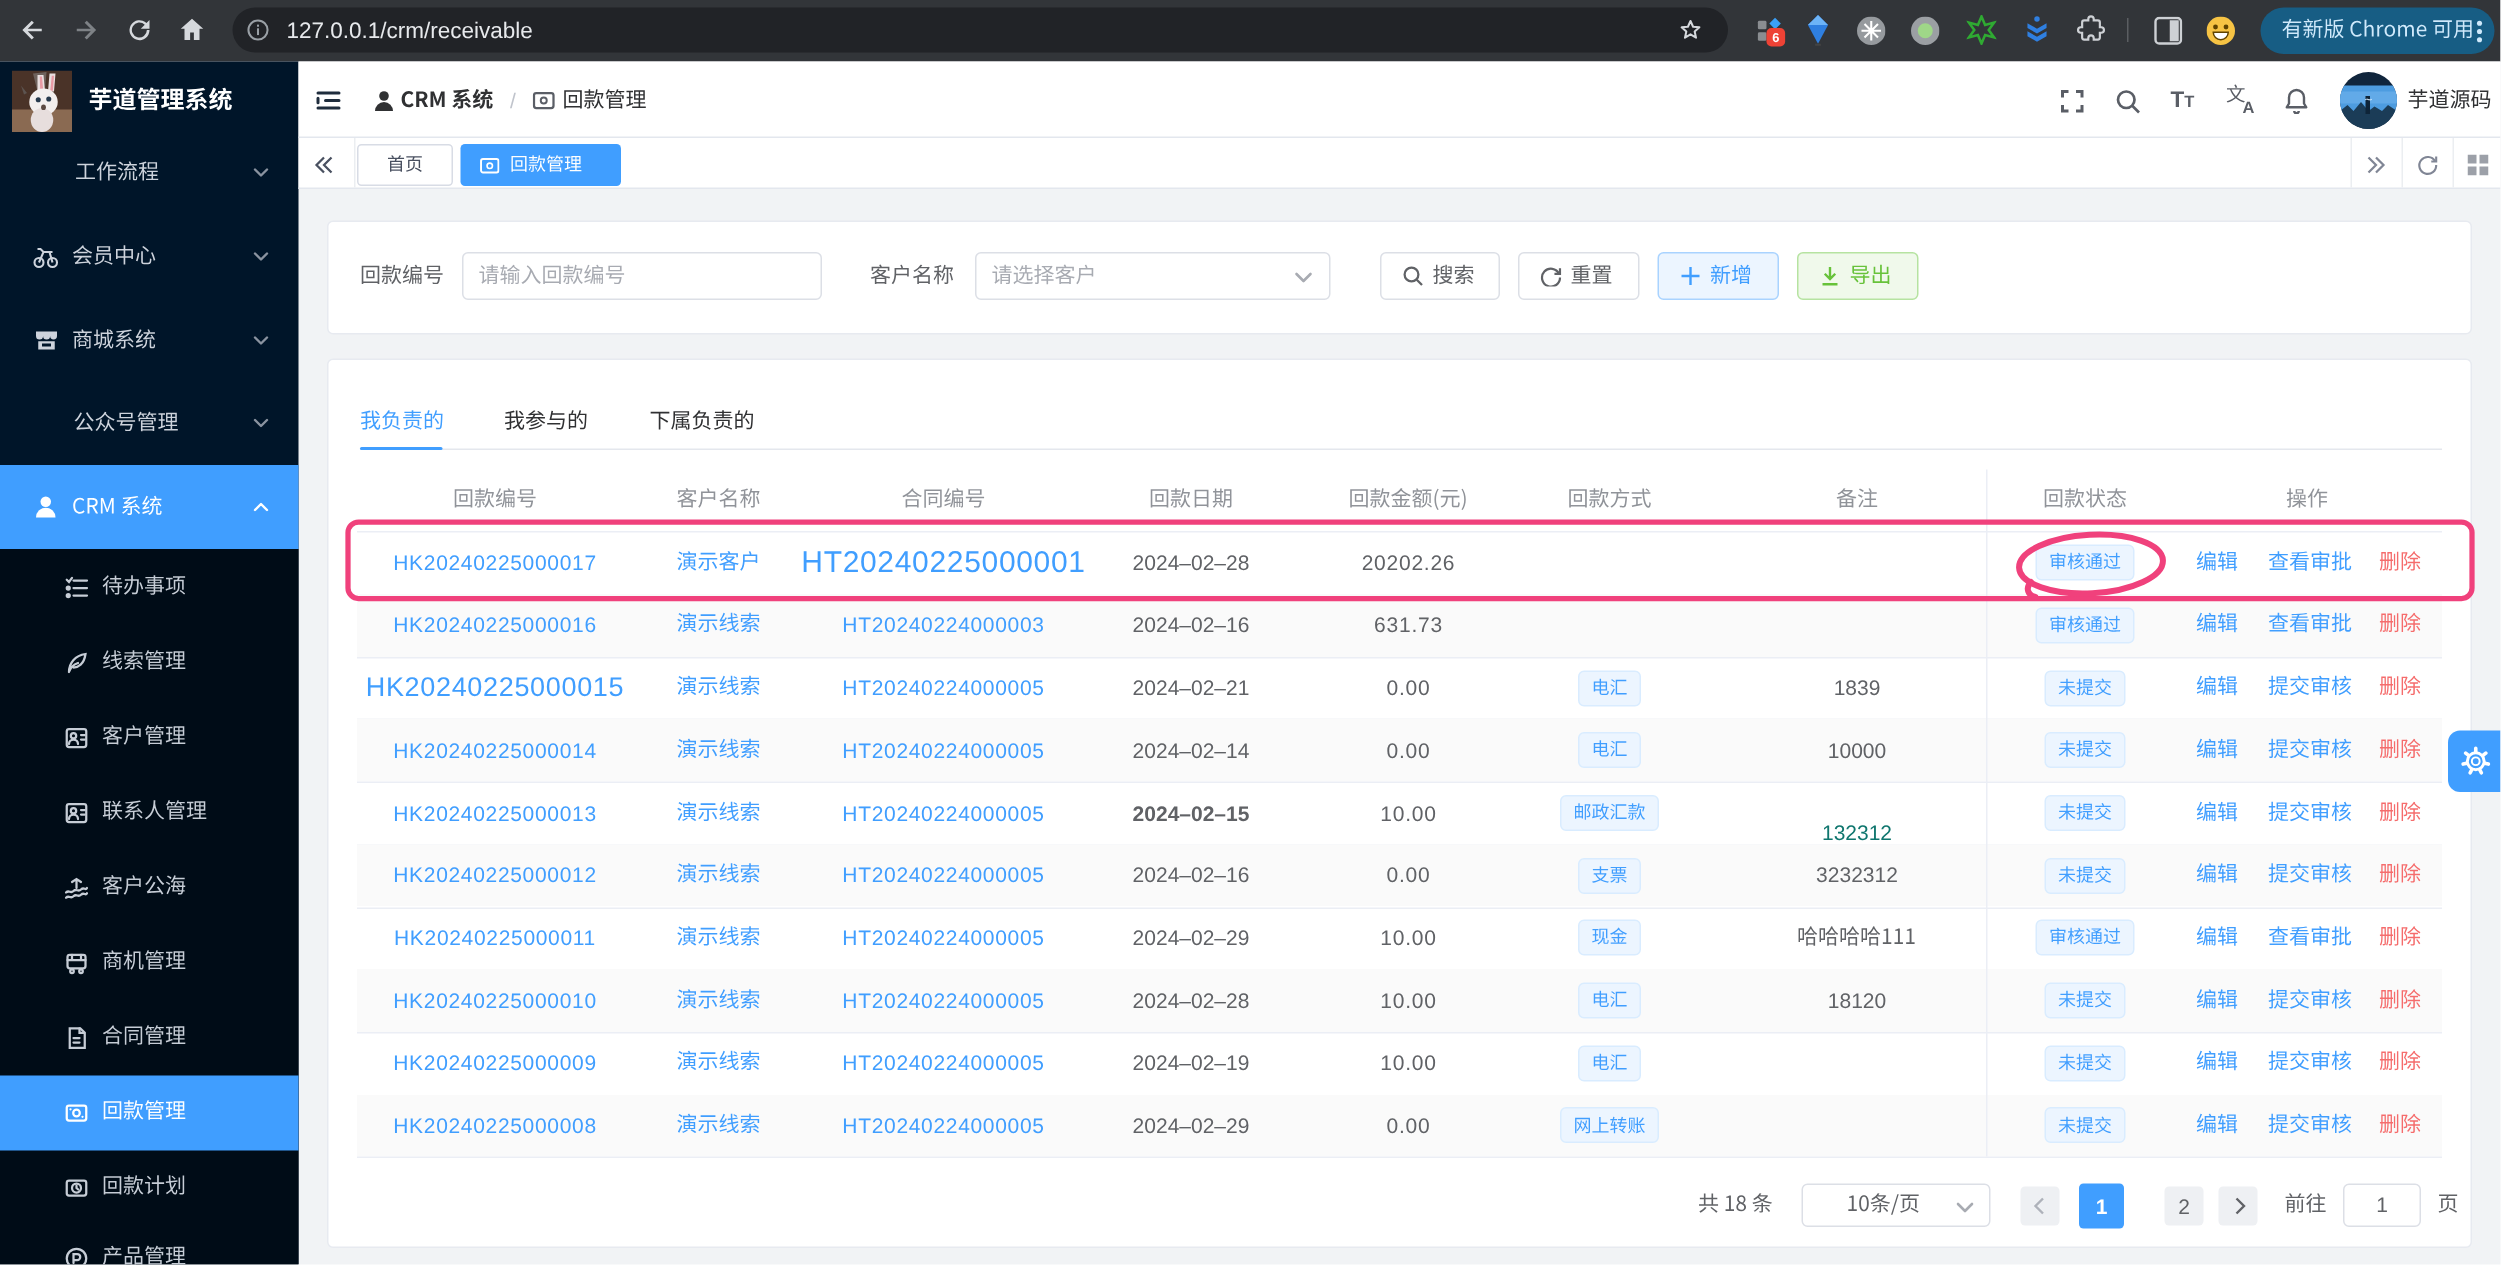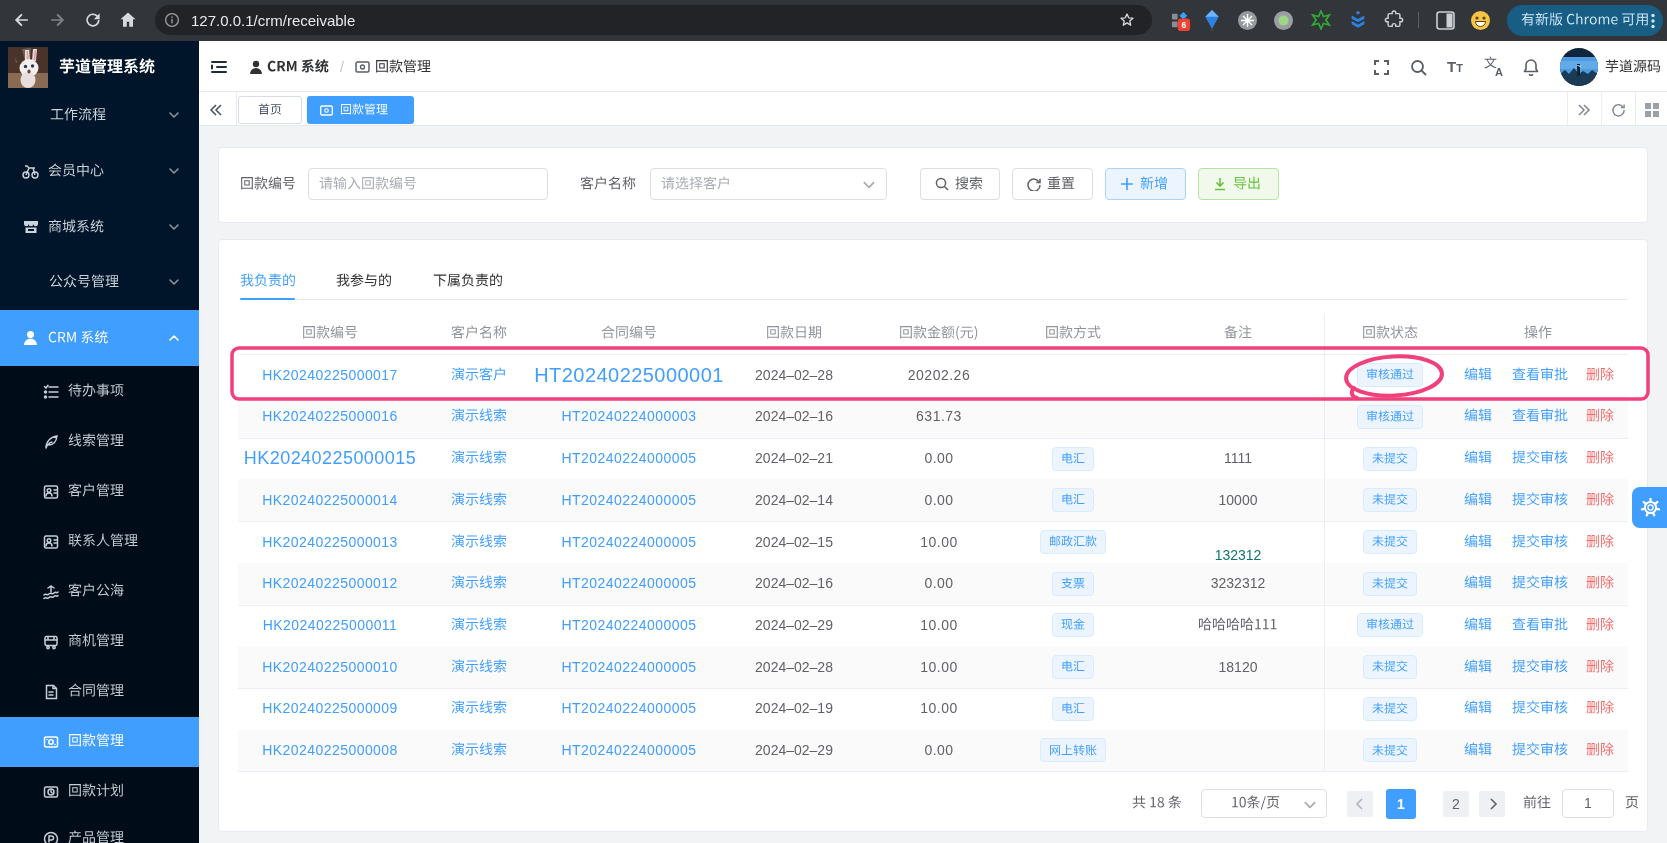--- a/index.html
+++ b/index.html
@@ -841,21 +841,21 @@
 <div style="position:absolute;left:739.0px;top:448.1px;width:400px;text-align:center;font-size:14px;color:#606266;font-weight:normal;line-height:21px;letter-spacing:0.5px;">0.00</div>
 <div style="position:absolute;left:1052px;top:446.55px;width:42px;height:24px;background:#ecf5ff;border:1px solid #d9ecff;border-radius:4px;box-sizing:border-box;"></div>
 <div style="position:absolute;left:1061.0px;top:451.6px;">
     <svg width="24" height="15" viewBox="0 0 24 15">
       <g fill="#409eff" transform="translate(0,10.6) scale(0.012000,-0.012000)">
         <use href="#a74"></use>
         <use href="#a75" x="1000"></use>
       </g>
     </svg>
   </div>
-<div style="position:absolute;left:1038.0px;top:448.1px;width:400px;text-align:center;font-size:14px;color:#606266;font-weight:normal;line-height:21px;">1111</div>
+<div style="position:absolute;left:1038.0px;top:448.1px;width:400px;text-align:center;font-size:14px;color:#606266;font-weight:normal;line-height:21px;">1839</div>
 <div style="position:absolute;left:1363px;top:446.55px;width:54px;height:24px;background:#ecf5ff;border:1px solid #d9ecff;border-radius:4px;box-sizing:border-box;"></div>
 <div style="position:absolute;left:1372.0px;top:451.6px;">
     <svg width="36" height="15" viewBox="0 0 36 15">
       <g fill="#409eff" transform="translate(0,10.6) scale(0.012000,-0.012000)">
         <use href="#a76"></use>
         <use href="#a77" x="1000"></use>
         <use href="#a78" x="2000"></use>
       </g>
     </svg>
   </div>
@@ -953,21 +953,21 @@
     <svg width="56" height="17" viewBox="0 0 56 17">
       <g fill="#409eff" transform="translate(0,12.3) scale(0.014000,-0.014000)">
         <use href="#a68"></use>
         <use href="#a69" x="1000"></use>
         <use href="#a29" x="2000"></use>
         <use href="#a2a" x="3000"></use>
       </g>
     </svg>
   </div>
 <div style="position:absolute;left:429.0px;top:531.5px;width:400px;text-align:center;font-size:14px;color:#409eff;font-weight:normal;line-height:21px;letter-spacing:0.45px;">HT20240224000005</div>
-<div style="position:absolute;left:594.0px;top:531.5px;width:400px;text-align:center;font-size:14px;color:#606266;font-weight:normal;line-height:21px;">2024–02–15</div>
+<div style="position:absolute;left:594.0px;top:531.5px;width:400px;text-align:center;font-size:14px;color:#606266;font-weight:bold;line-height:21px;">2024–02–15</div>
 <div style="position:absolute;left:739.0px;top:531.5px;width:400px;text-align:center;font-size:14px;color:#606266;font-weight:normal;line-height:21px;letter-spacing:0.5px;">10.00</div>
 <div style="position:absolute;left:1040px;top:529.95px;width:66px;height:24px;background:#ecf5ff;border:1px solid #d9ecff;border-radius:4px;box-sizing:border-box;"></div>
 <div style="position:absolute;left:1049.0px;top:535.0px;">
     <svg width="48" height="15" viewBox="0 0 48 15">
       <g fill="#409eff" transform="translate(0,10.6) scale(0.012000,-0.012000)">
         <use href="#a79"></use>
         <use href="#a7a" x="1000"></use>
         <use href="#a75" x="2000"></use>
         <use href="#a34" x="3000"></use>
       </g>

